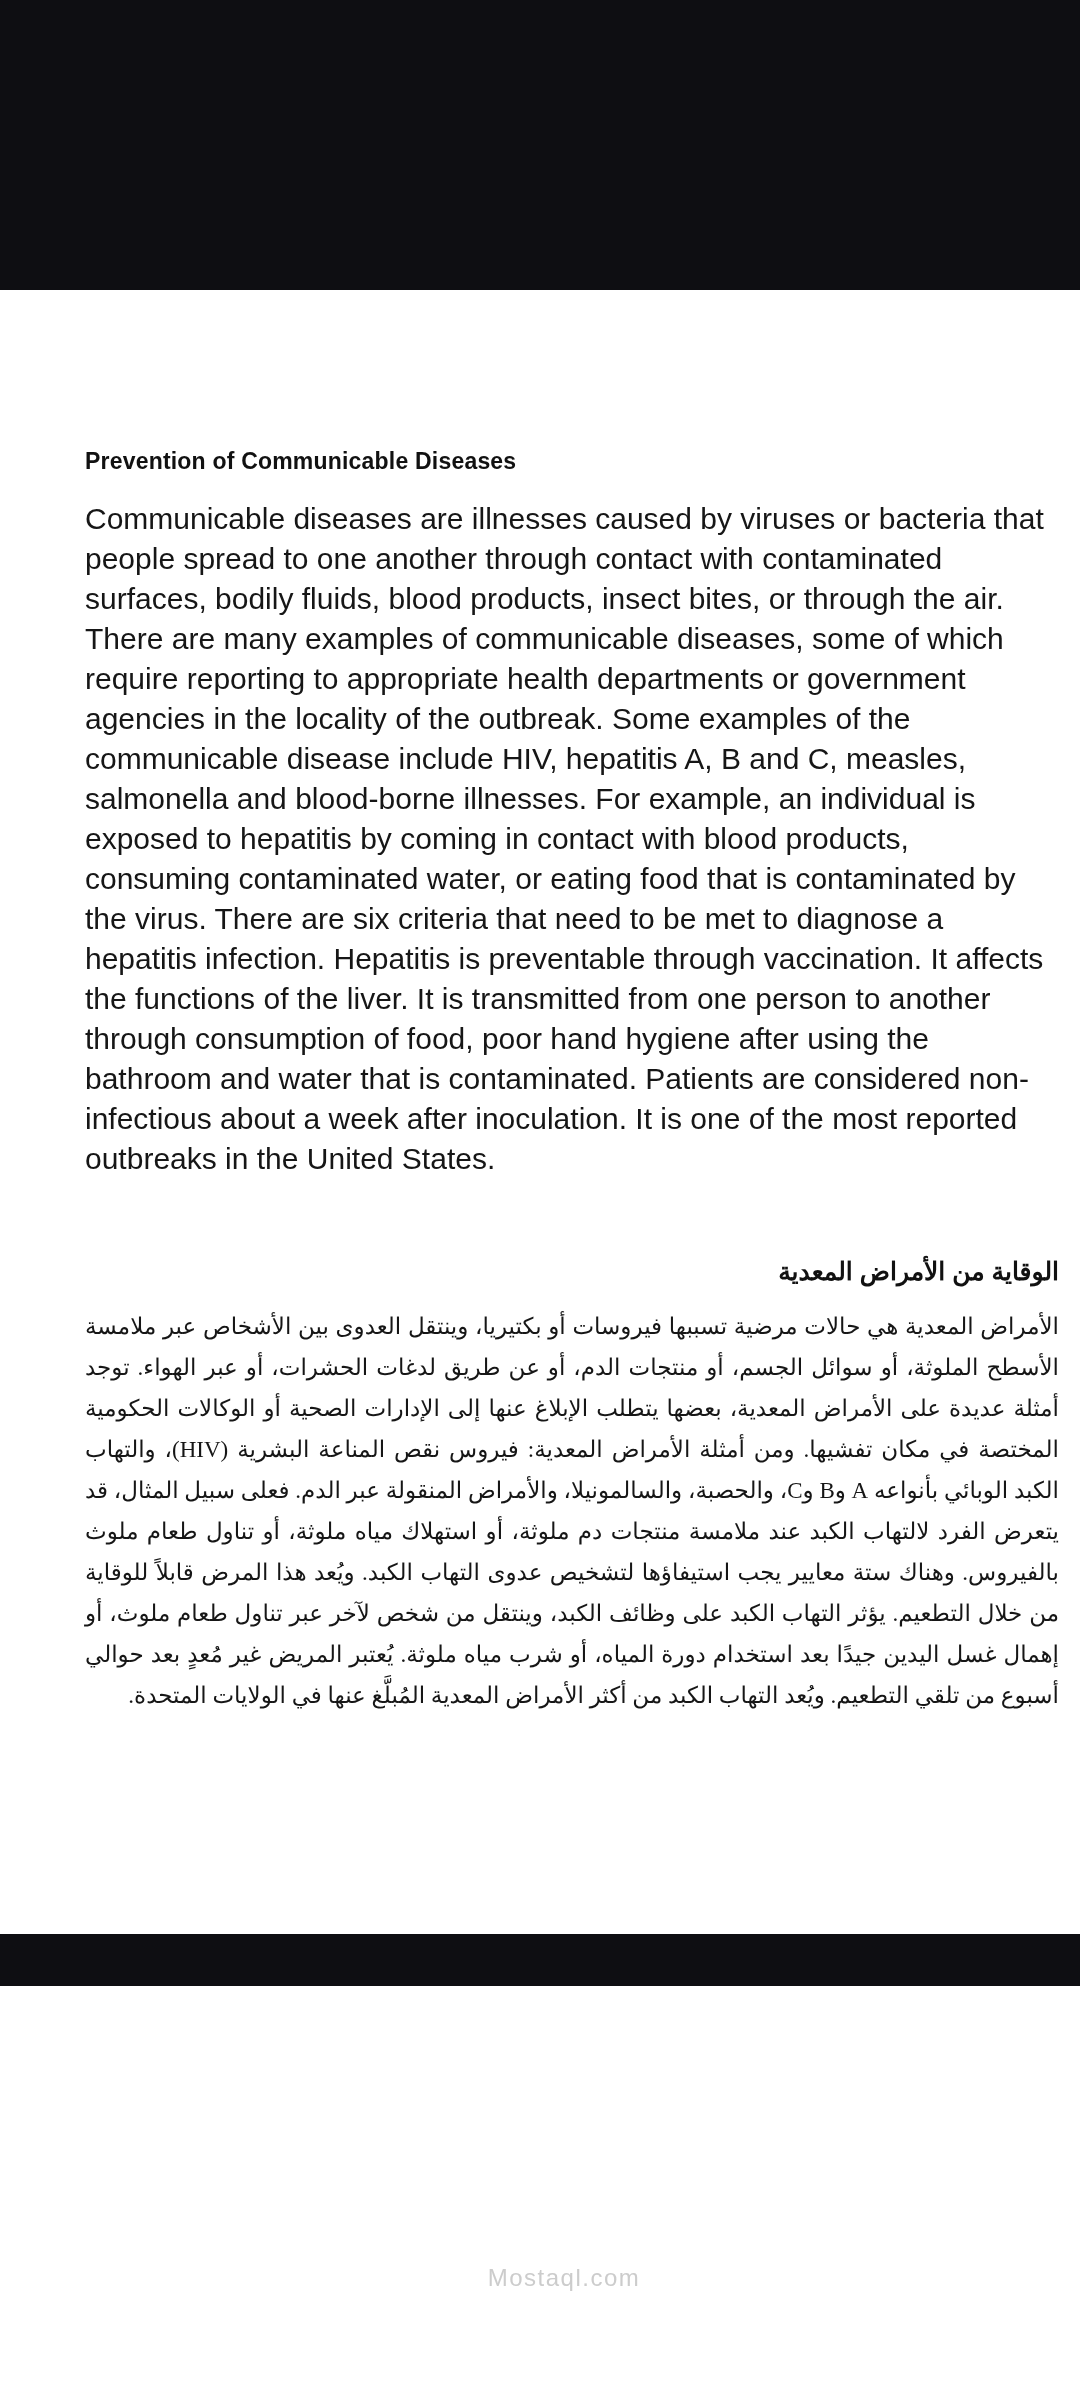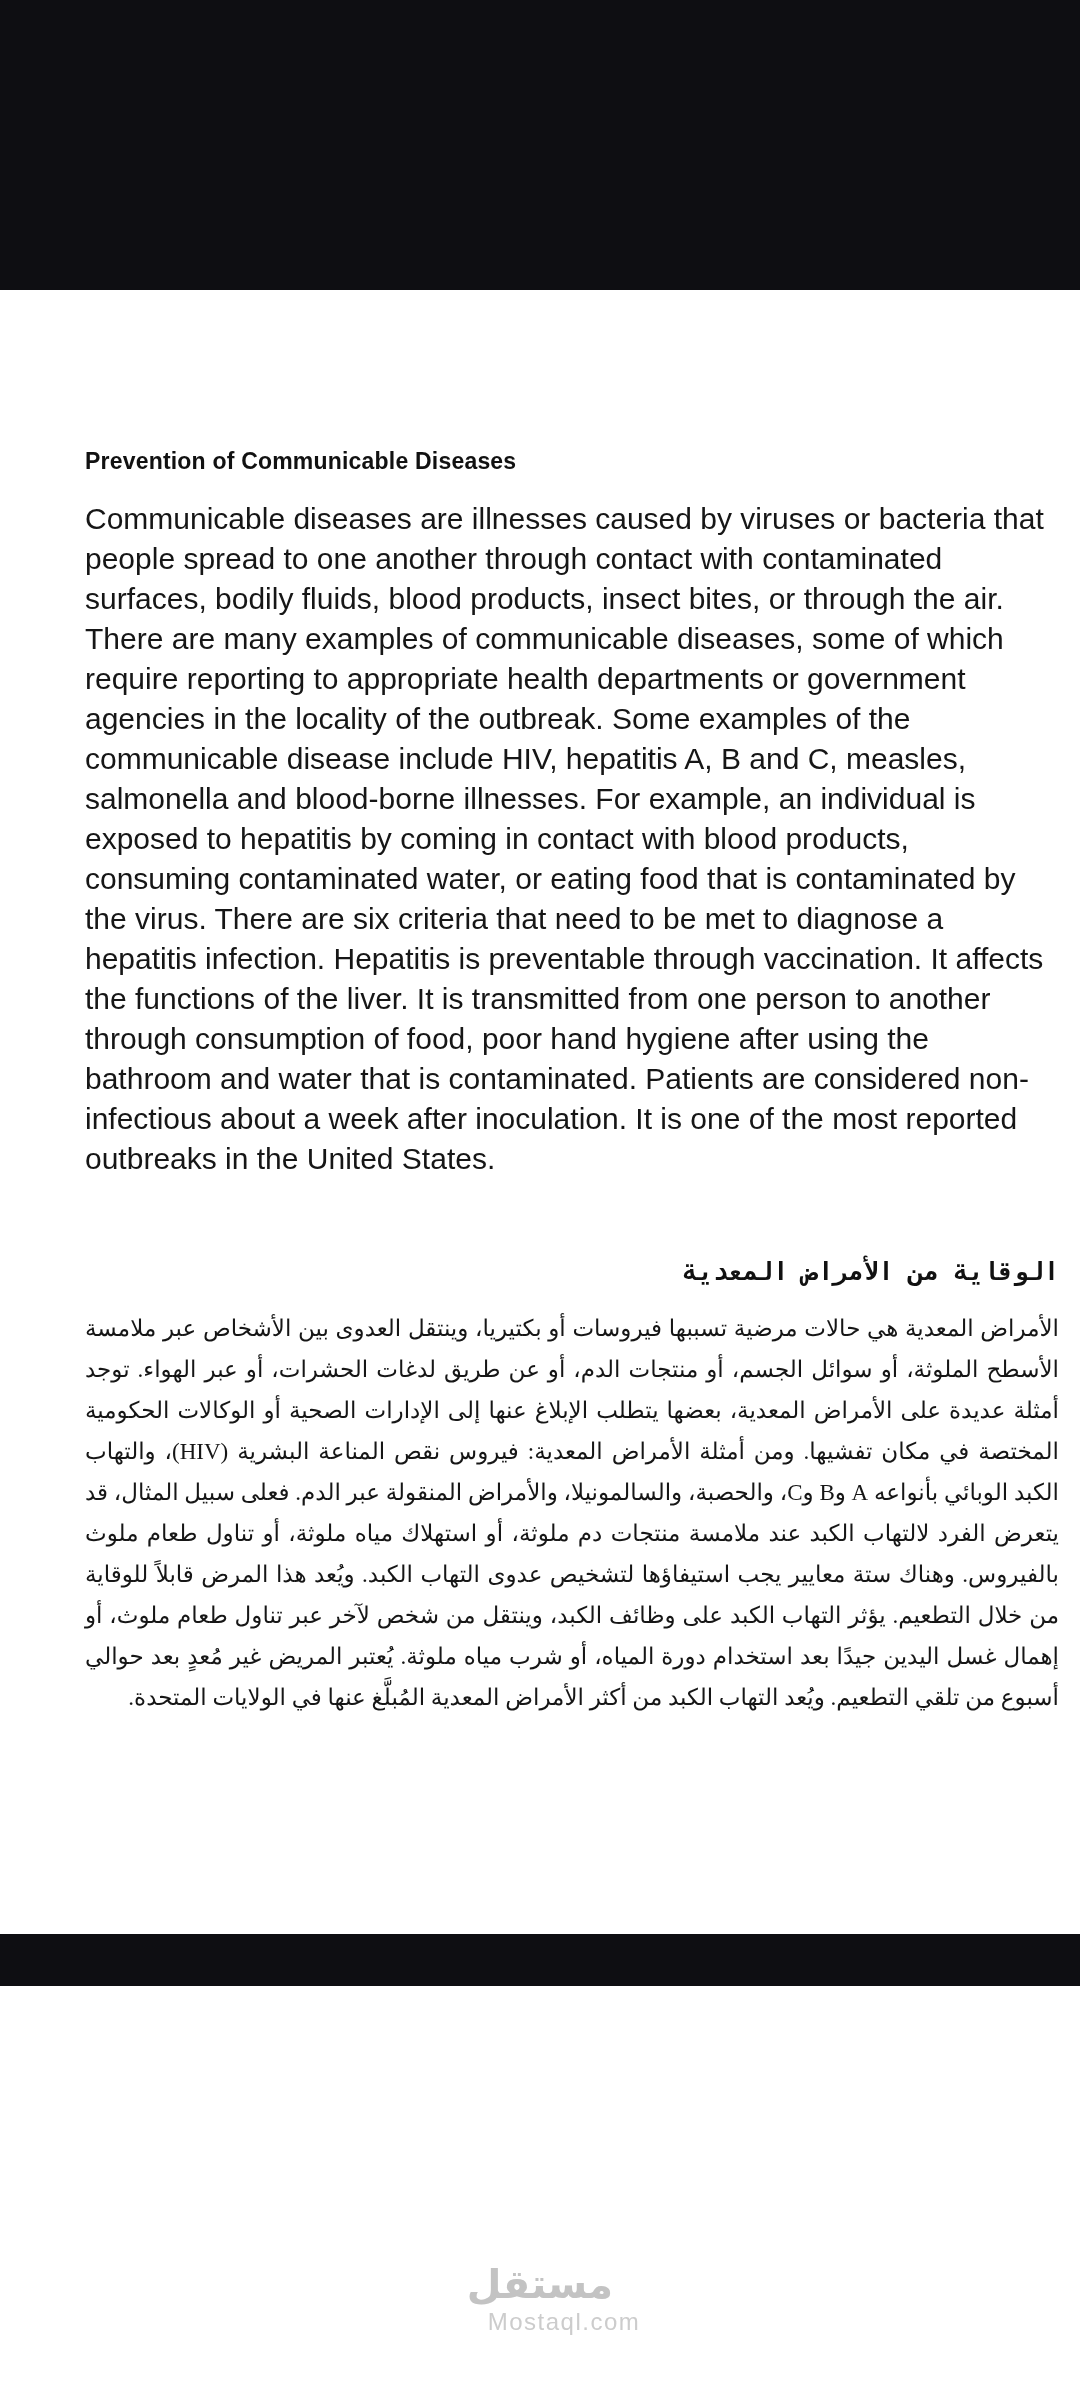--- a/index.html
+++ b/index.html
@@ -50,21 +50,21 @@
   .en-paragraph {
     margin: 24px 0 0 0;
     font-size: 30px;
     line-height: 40px;
     color: #161616;
     text-align: left;
   }
 
   .ar-heading {
     margin: 78px 0 0 0;
-    font-family: Liberation Mono, monospace;
+    font-family: Liberation Sans, sans-serif;
     font-size: 25px;
     font-weight: bold;
     color: #111111;
     text-align: right;
     direction: rtl;
   }
 
   .ar-paragraph {
     margin: 20px 0 0 0;
     font-family: "Liberation Serif", "DejaVu Serif", serif;
@@ -110,15 +110,14 @@
   <p class="en-paragraph">Communicable diseases are illnesses caused by viruses or bacteria that people spread to one another through contact with contaminated surfaces, bodily fluids, blood products, insect bites, or through the air. There are many examples of communicable diseases, some of which require reporting to appropriate health departments or government agencies in the locality of the outbreak. Some examples of the communicable disease include HIV, hepatitis A, B and C, measles, salmonella and blood-borne illnesses. For example, an individual is exposed to hepatitis by coming in contact with blood products, consuming contaminated water, or eating food that is contaminated by the virus. There are six criteria that need to be met to diagnose a hepatitis infection. Hepatitis is preventable through vaccination. It affects the functions of the liver. It is transmitted from one person to another through consumption of food, poor hand hygiene after using the bathroom and water that is contaminated. Patients are considered non-infectious about a week after inoculation. It is one of the most reported outbreaks in the United States.</p>
 
   <h2 class="ar-heading" dir="rtl">الوقاية من الأمراض المعدية</h2>
 
   <p class="ar-paragraph" dir="rtl">الأمراض المعدية هي حالات مرضية تسببها فيروسات أو بكتيريا، وينتقل العدوى بين الأشخاص عبر ملامسة الأسطح الملوثة، أو سوائل الجسم، أو منتجات الدم، أو عن طريق لدغات الحشرات، أو عبر الهواء. توجد أمثلة عديدة على الأمراض المعدية، بعضها يتطلب الإبلاغ عنها إلى الإدارات الصحية أو الوكالات الحكومية المختصة في مكان تفشيها. ومن أمثلة الأمراض المعدية: فيروس نقص المناعة البشرية (HIV)، والتهاب الكبد الوبائي بأنواعه A وB وC، والحصبة، والسالمونيلا، والأمراض المنقولة عبر الدم. فعلى سبيل المثال، قد يتعرض الفرد لالتهاب الكبد عند ملامسة منتجات دم ملوثة، أو استهلاك مياه ملوثة، أو تناول طعام ملوث بالفيروس. وهناك ستة معايير يجب استيفاؤها لتشخيص عدوى التهاب الكبد. ويُعد هذا المرض قابلاً للوقاية من خلال التطعيم. يؤثر التهاب الكبد على وظائف الكبد، وينتقل من شخص لآخر عبر تناول طعام ملوث، أو إهمال غسل اليدين جيدًا بعد استخدام دورة المياه، أو شرب مياه ملوثة. يُعتبر المريض غير مُعدٍ بعد حوالي أسبوع من تلقي التطعيم. ويُعد التهاب الكبد من أكثر الأمراض المعدية المُبلَّغ عنها في الولايات المتحدة.</p>
 </div>
 
 <div class="band band-bottom" style="background: rgb(14, 14, 18);"></div>
 
 <div class="watermark">
-  <div class="wm-logo" style="color: rgb(195, 195, 195);">مستقل</div>
   <div class="wm-site">Mostaql.com</div>
 </div>
 
 </body></html>

